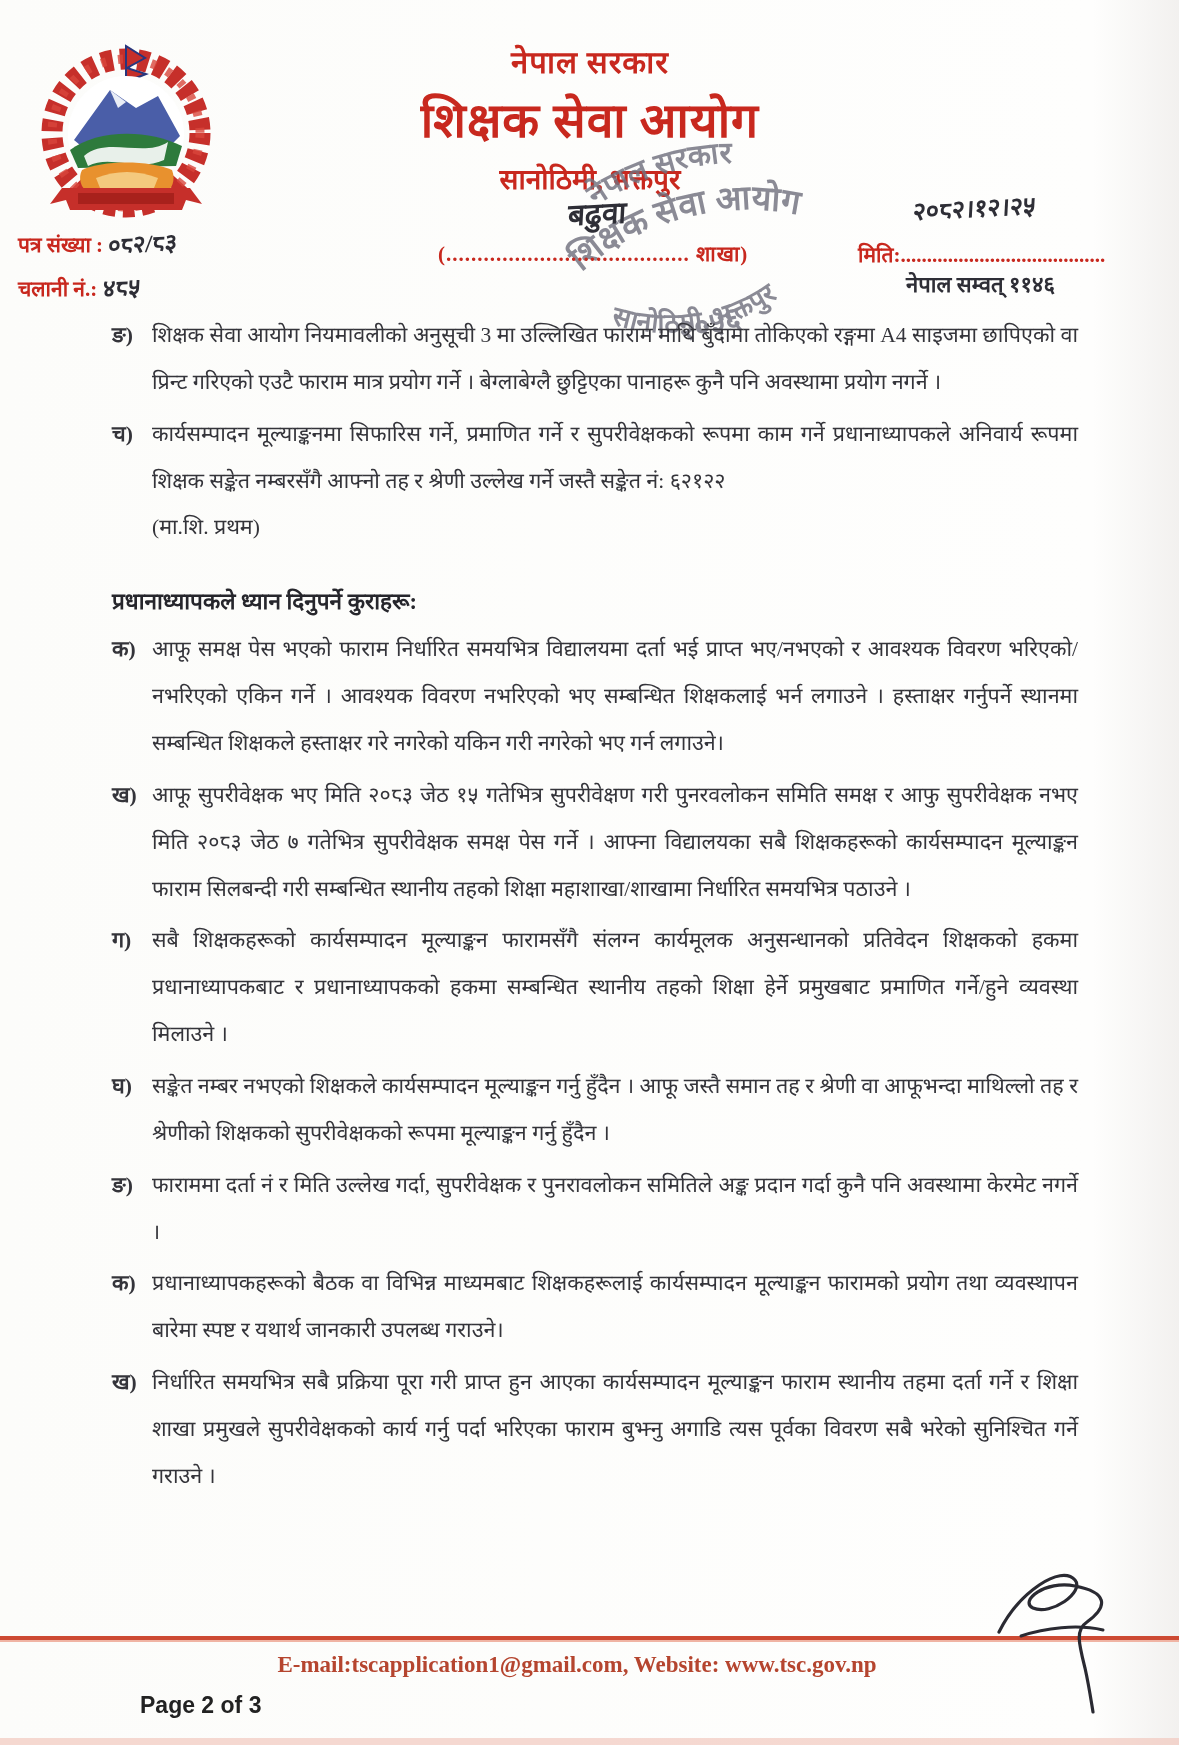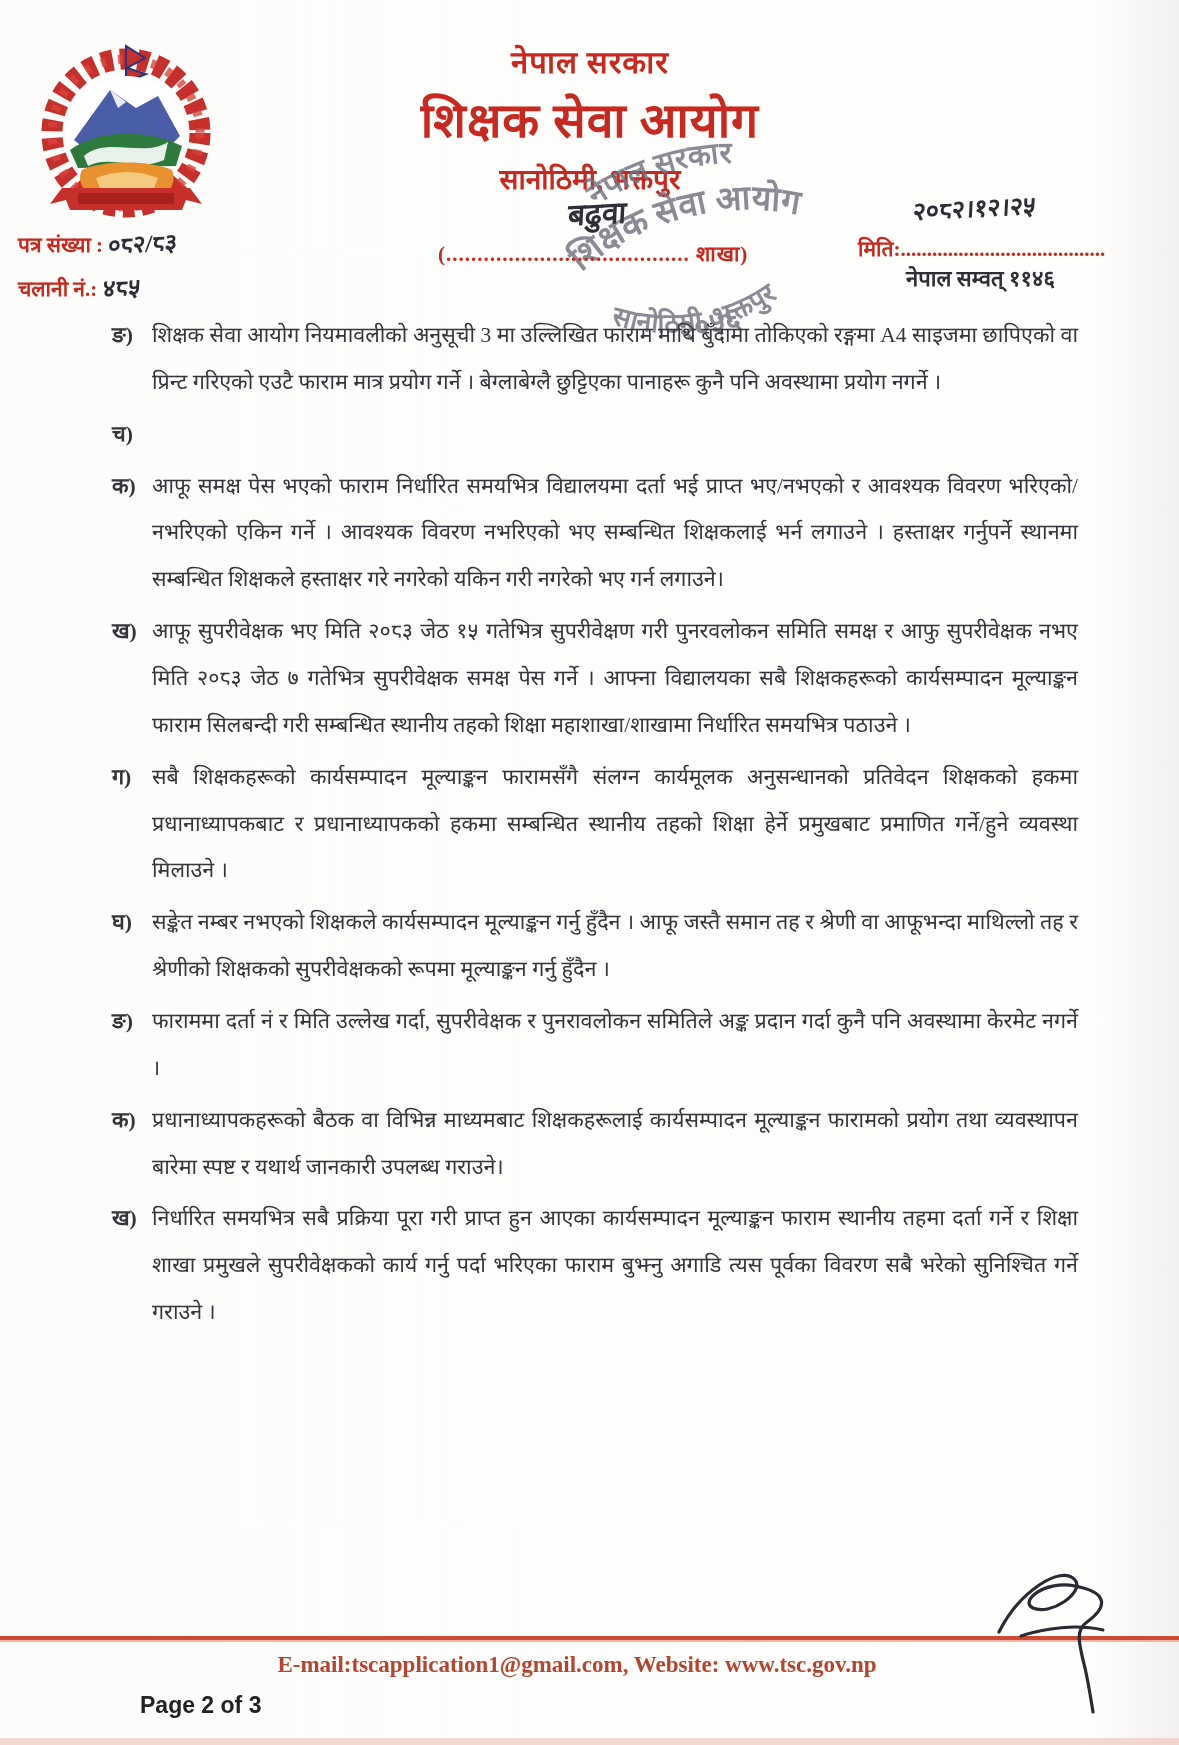--- a/index.html
+++ b/index.html
@@ -21,21 +21,21 @@
   .contact{position:absolute;left:745px;top:34px;color:#dd5226;font-weight:bold;font-size:19px;line-height:1.75;font-family:"Liberation Sans","DejaVu Sans",sans-serif;}
   .stamp-wrap{position:absolute;left:468px;top:98px;width:430px;height:250px;transform:rotate(-14deg);opacity:.82;pointer-events:none;}
   .letter-block{position:absolute;left:18px;top:222px;font-size:21px;line-height:1.85;}
   .red-label{color:#c8281e;font-weight:bold;}
   .hand{color:#2e2e36;font-size:24px;font-weight:600;display:inline-block;transform:rotate(-3deg) skewX(-6deg);}
   .branch-block{position:absolute;left:438px;top:192px;}
   .branch-hand{margin-left:130px;font-size:30px;}
   .branch-line{color:#c8281e;font-weight:bold;font-size:21px;margin-top:6px;letter-spacing:1px;}
   .date-block{position:absolute;left:858px;top:190px;}
   .date-hand{margin-left:55px;font-size:25px;}
-  .date-label{color:#c8281e;font-weight:bold;font-size:21px;margin-top:10px;}
+  .date-label{color:#c8281e;font-weight:bold;font-size:21px;margin-top:16px;}
   .sambat{color:#2e2e36;font-size:22px;margin-left:48px;font-weight:600;}
   
   .body-text{position:absolute;left:112px;top:312px;width:966px;color:#34343a;font-size:21.5px;}
   .item{display:flex;line-height:2.18;margin-bottom:5px;}
   .item .lbl{flex:none;width:40px;font-weight:600;}
   .item .txt{flex:1;text-align:justify;}
   .txt .sub{display:block;}
   .sec-head{font-weight:bold;font-size:22.5px;margin:30px 0 10px 0;color:#26262c;}
   .sec-head.first{margin-top:34px;}
   
@@ -128,23 +128,26 @@
   <div class="body-text">
 
     <div class="item">
       <span class="lbl">ङ)</span>
       <span class="txt">शिक्षक सेवा आयोग नियमावलीको अनुसूची 3 मा उल्लिखित फाराम माथि बुँदामा तोकिएको रङ्गमा A4 साइजमा छापिएको वा प्रिन्ट गरिएको एउटै फाराम मात्र प्रयोग गर्ने । बेग्लाबेग्लै छुट्टिएका पानाहरू कुनै पनि अवस्थामा प्रयोग नगर्ने ।</span>
     </div>
 
     <div class="item">
       <span class="lbl">च)</span>
       <span class="txt">
+        <span>कार्यसम्पादन मूल्याङ्कनमा सिफारिस गर्ने, प्रमाणित गर्ने र सुपरीवेक्षकको रूपमा काम गर्ने प्रधानाध्यापकले अनिवार्य रूपमा शिक्षक सङ्केत नम्बरसँगै आफ्नो तह र श्रेणी उल्लेख गर्ने जस्तै सङ्केत नं: ६२१२२</span>
+        <span class="sub">(मा.शि. प्रथम)</span>
       </span>
     </div>
 
+    <div class="sec-head first">प्रधानाध्यापकले ध्यान दिनुपर्ने कुराहरू:</div>
 
     <div class="item">
       <span class="lbl">क)</span>
       <span class="txt">आफू समक्ष पेस भएको फाराम निर्धारित समयभित्र विद्यालयमा दर्ता भई प्राप्त भए/नभएको र आवश्यक विवरण भरिएको/नभरिएको एकिन गर्ने । आवश्यक विवरण नभरिएको भए सम्बन्धित शिक्षकलाई भर्न लगाउने । हस्ताक्षर गर्नुपर्ने स्थानमा सम्बन्धित शिक्षकले हस्ताक्षर गरे नगरेको यकिन गरी नगरेको भए गर्न लगाउने।</span>
     </div>
     <div class="item">
       <span class="lbl">ख)</span>
       <span class="txt">आफू सुपरीवेक्षक भए मिति २०८३ जेठ १५ गतेभित्र सुपरीवेक्षण गरी पुनरवलोकन समिति समक्ष र आफु सुपरीवेक्षक नभए मिति २०८३ जेठ ७ गतेभित्र सुपरीवेक्षक समक्ष पेस गर्ने । आफ्ना विद्यालयका सबै शिक्षकहरूको कार्यसम्पादन मूल्याङ्कन फाराम  सिलबन्दी गरी सम्बन्धित स्थानीय तहको शिक्षा महाशाखा/शाखामा निर्धारित समयभित्र पठाउने ।</span>
     </div>
     <div class="item">

